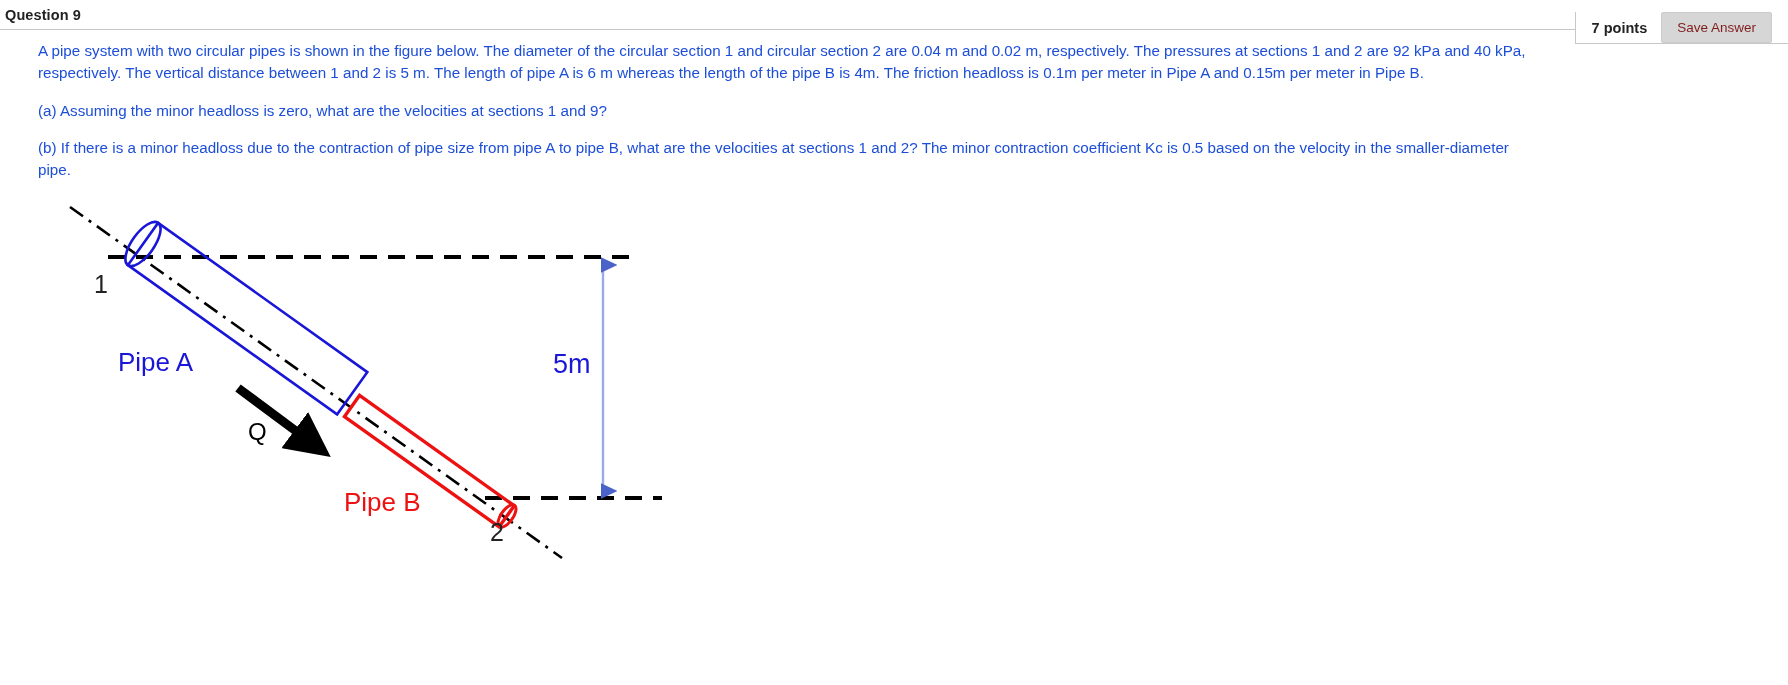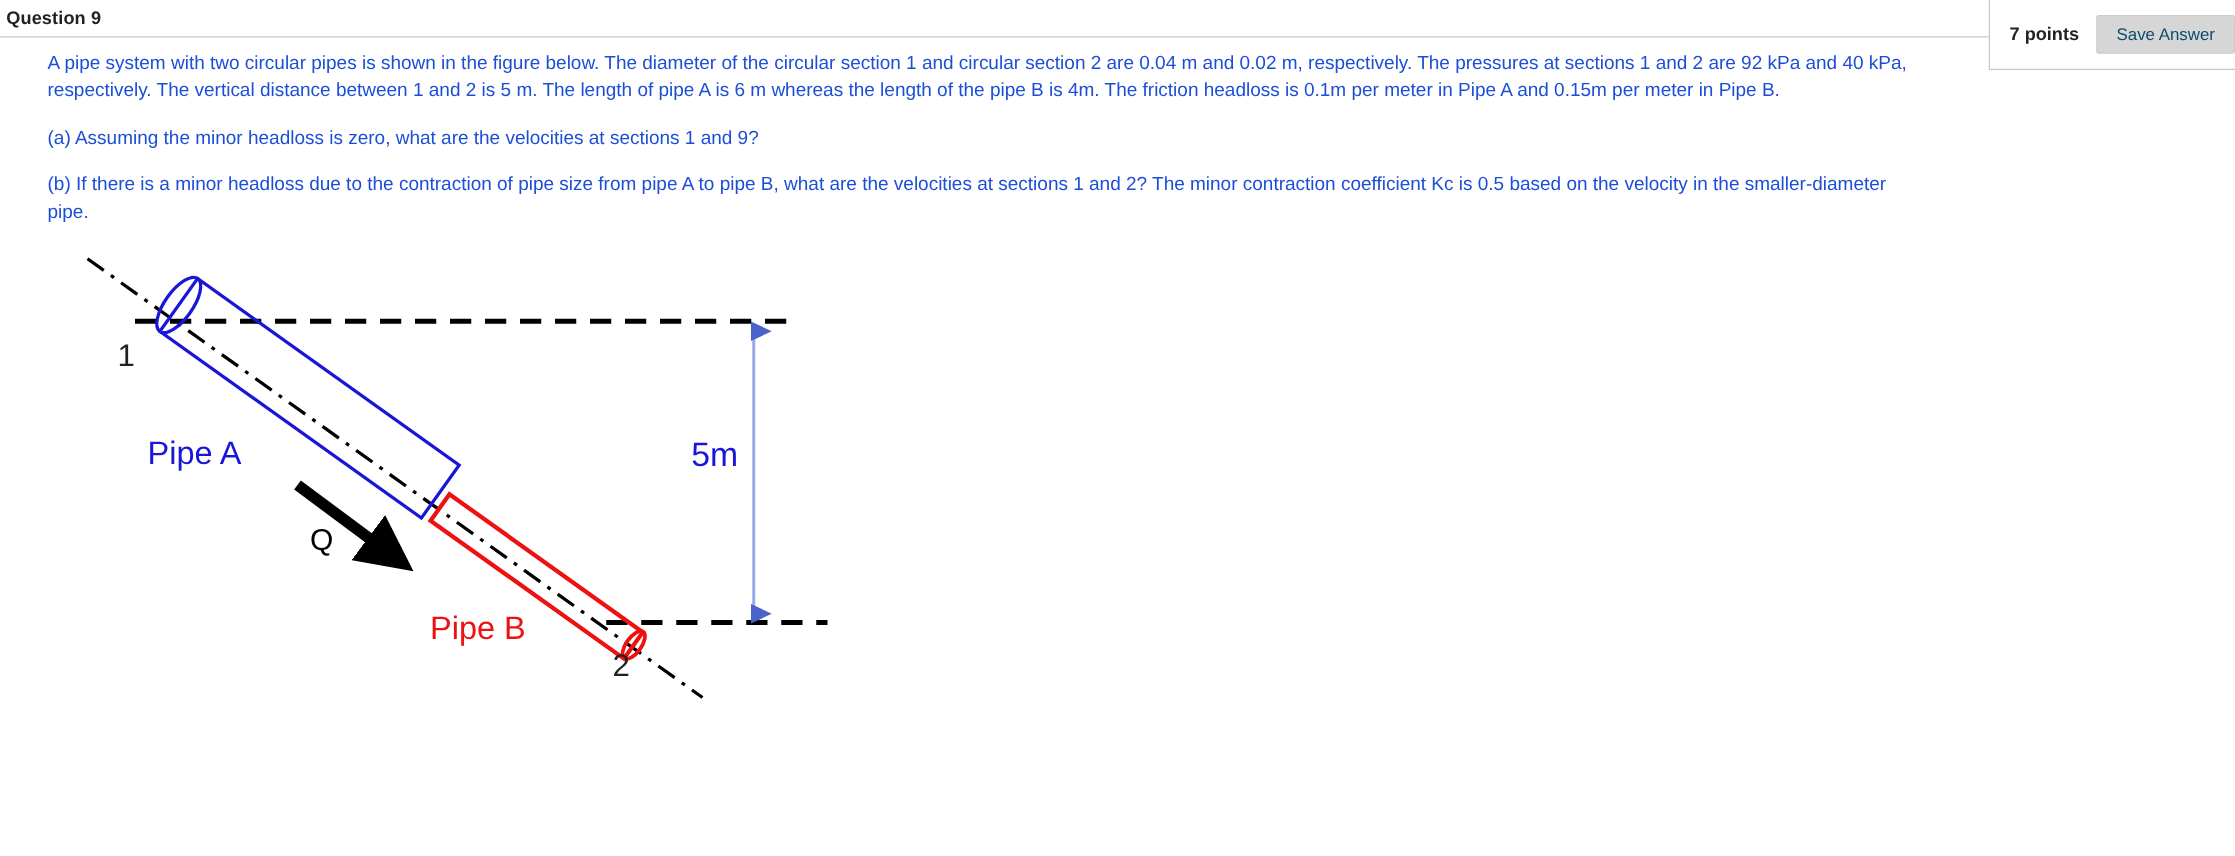--- a/index.html
+++ b/index.html
@@ -20,45 +20,45 @@
   .question-title{
     font-size:14.5px;
     font-weight:bold;
     color:#222222;
     padding-left:5px;
     letter-spacing:0.1px;
   }
   .header-right{
     position:absolute;
     right:0px;
-    top:0px;
-    height:56px;
+    top:12px;
+    height:32px;
     display:flex;
     align-items:center;
     border:1px solid #c7c7c7;
     border-top:none;
     border-right:none;
     background:#ffffff;
     box-sizing:border-box;
   }
   .points-label{
     font-size:14.5px;
     font-weight:bold;
     color:#222222;
     padding:0 14px 0 16px;
     white-space:nowrap;
   }
   .save-answer-btn{
     background:#d6d6d6;
     border:1px solid #cccccc;
-    color:#0c4a6e;
+    color:#7f1d1d;
     font-size:13.5px;
     font-family:"Liberation Sans", sans-serif;
     padding:7px 15px;
-    margin-right:0;
+    margin-right:16px;
     border-radius:2px;
     cursor:pointer;
     white-space:nowrap;
   }
   .question-body{
     padding:10px 18px 0 38px;
   }
   .q-para{
     font-size:15.2px;
     line-height:1.46;

